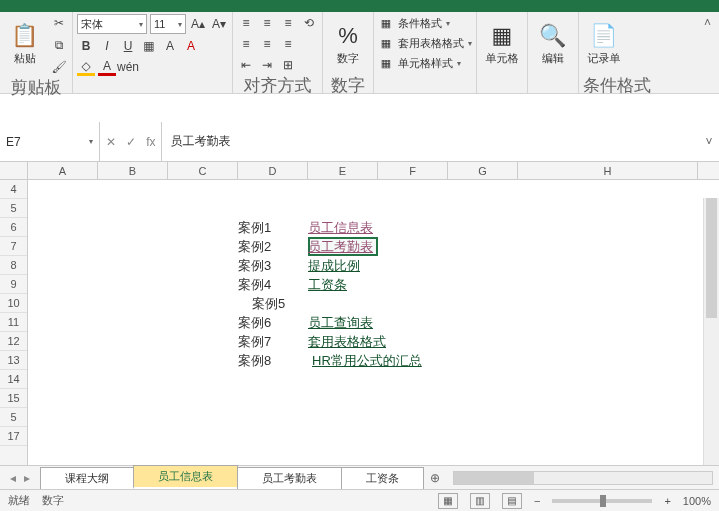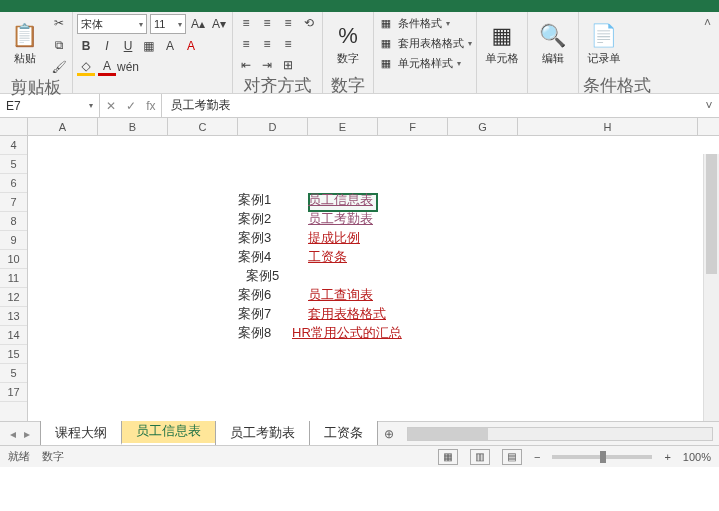--- a/index.html
+++ b/index.html
@@ -19,47 +19,47 @@
 .col { display: flex; flex-direction: column; gap: 4px; align-items: center; }
 .row { display: flex; gap: 3px; align-items: center; }
 .smallbtn { width: 18px; height: 18px; display: flex; align-items: center; justify-content: center; font-size: 12px; color: #444; }
 .fontname { width: 70px; height: 20px; border: 1px solid #aaa; background: #fff; font-size: 11px; padding: 1px 3px; display: flex; align-items: center; }
 .fontsize { width: 36px; height: 20px; border: 1px solid #aaa; background: #fff; font-size: 11px; padding: 1px 3px; display: flex; align-items: center; }
 .caret { font-size: 8px; color: #666; margin-left: auto; }
 .menuitem { display: flex; align-items: center; gap: 4px; font-size: 11px; height: 18px; }
 .menuitem .ico { width: 16px; height: 16px; display: flex; align-items: center; justify-content: center; }
 
 
-.fbar { height: 24px; border-bottom: 1px solid #ccc; background: #fff; display: flex; align-items: stretch; }
+.fbar { height: 40px; border-bottom: 1px solid #ccc; background: #fff; display: flex; align-items: stretch; margin-top: 28px; }
 .namebox { width: 100px; border-right: 1px solid #ccc; display: flex; align-items: center; padding: 0 6px; font-size: 12px; }
 .namebox .caret { margin-left: auto; }
 .fxbtns { display: flex; align-items: center; padding: 0 6px; gap: 10px; border-right: 1px solid #ccc; color: #888; }
 .fxinput { flex: 1; display: flex; align-items: center; padding: 0 8px; font-size: 12px; }
 .fxexpand { width: 20px; display: flex; align-items: center; justify-content: center; color: #666; }
 
 
 .gridwrap { position: relative; height: 303px; background: #fff; display: flex; flex-direction: column; }
 .colheads { display: flex; height: 18px; border-bottom: 1px solid #ccc; background: #f4f4f4; }
 .corner { width: 28px; border-right: 1px solid #ccc; background: #f4f4f4; }
 .ch { border-right: 1px solid #ccc; text-align: center; font-size: 11px; color: #555; line-height: 18px; }
 .chA{width:70px}.chB{width:70px}.chC{width:70px}.chD{width:70px}.chE{width:70px}.chF{width:70px}.chG{width:70px}.chH{width:180px}
 .gridbody { flex: 1; display: flex; overflow: hidden; position: relative; }
 .rowheads { width: 28px; background: #f4f4f4; border-right: 1px solid #ccc; }
 .rh { height: 19px; border-bottom: 1px solid #e0e0e0; text-align: center; font-size: 11px; color: #555; line-height: 19px; }
 .cells { flex: 1; position: relative; font-family: SimSun, serif; font-size: 13px; }
-.cell { position: absolute; height: 19px; line-height: 19px; white-space: nowrap; margin-top: 16px; }
-.link { color: #b91c1c; text-decoration: underline; }
+.cell { position: absolute; height: 19px; line-height: 19px; white-space: nowrap; }
+.link { color: #14532d; text-decoration: underline; }
 .link.visited { color: #954f72; }
 .selbox { position: absolute; border: 2px solid #217346; background: rgba(33,115,70,0.05); }
 
 
 .sheetbar { height: 24px; border-top: 1px solid #ccc; background: #f4f4f4; display: flex; align-items: center; }
 .sheetnav { padding: 0 10px; color: #888; display: flex; gap: 8px; }
 .sheettabs { display: flex; align-items: flex-end; height: 100%; }
-.sheettab { padding: 3px 14px; border: 1px solid #aaa; border-bottom: none; background: #fff; font-size: 13px; margin-right: -1px; }
+.sheettab { padding: 3px 24px; border: 1px solid #aaa; border-bottom: none; background: #fff; font-size: 11px; margin-right: -1px; }
 .sheettab.active { background: #fff; border-bottom: 2px solid #fff; font-weight: normal; color: #217346; }
 .sheettab.yellow { background: #ffe699; }
 .addsheet { width: 24px; text-align: center; color: #666; }
 .hscroll { flex: 1; margin: 0 6px; height: 14px; background: #eee; border: 1px solid #ccc; position: relative; }
 .hscroll .thumb { position: absolute; left: 0; width: 80px; top: 0; bottom: 0; background: #cfcfcf; }
 
 
 .statusbar { height: 22px; background: #f4f4f4; border-top: 1px solid #ccc; display: flex; align-items: center; padding: 0 8px; gap: 12px; font-size: 11px; color: #555; }
 .statusbar .spacer { flex: 1; }
 .viewbtn { width: 20px; height: 16px; border: 1px solid #aaa; display: flex; align-items: center; justify-content: center; font-size: 10px; }
@@ -254,27 +254,27 @@
     <div class="cells" id="cells">
       <div class="selbox" style="left:280px;top:57px;width:70px;height:19px"></div>
     <div class="cell" style="left: 210px; top: 38px;">案例1</div>
         <div class="cell link visited" style="left: 280px; top: 38px;">员工信息表</div>
         <div class="cell" style="left: 210px; top: 57px;">案例2</div>
         <div class="cell link visited" style="left: 280px; top: 57px;">员工考勤表</div>
         <div class="cell" style="left: 210px; top: 76px;">案例3</div>
         <div class="cell link" style="left: 280px; top: 76px;">提成比例</div>
         <div class="cell" style="left: 210px; top: 95px;">案例4</div>
         <div class="cell link" style="left: 280px; top: 95px;">工资条</div>
-        <div class="cell" style="left: 218px; top: 114px;">案例5</div>
+        <div class="cell" style="left: 224px; top: 114px;">案例5</div>
         <div class="cell" style="left: 210px; top: 133px;">案例6</div>
         <div class="cell link" style="left: 280px; top: 133px;">员工查询表</div>
         <div class="cell" style="left: 210px; top: 152px;">案例7</div>
         <div class="cell link" style="left: 280px; top: 152px;">套用表格格式</div>
         <div class="cell" style="left: 210px; top: 171px;">案例8</div>
-        <div class="cell link" style="left: 264px; top: 171px;">HR常用公式的汇总</div>
+        <div class="cell link" style="left: 284px; top: 171px;">HR常用公式的汇总</div>
       </div>
     <div class="vscroll">
         <div class="thumb"></div>
       </div>
   </div>
 </div>
 
 <div class="sheetbar">
   <div class="sheetnav">
       <span>◂</span>

